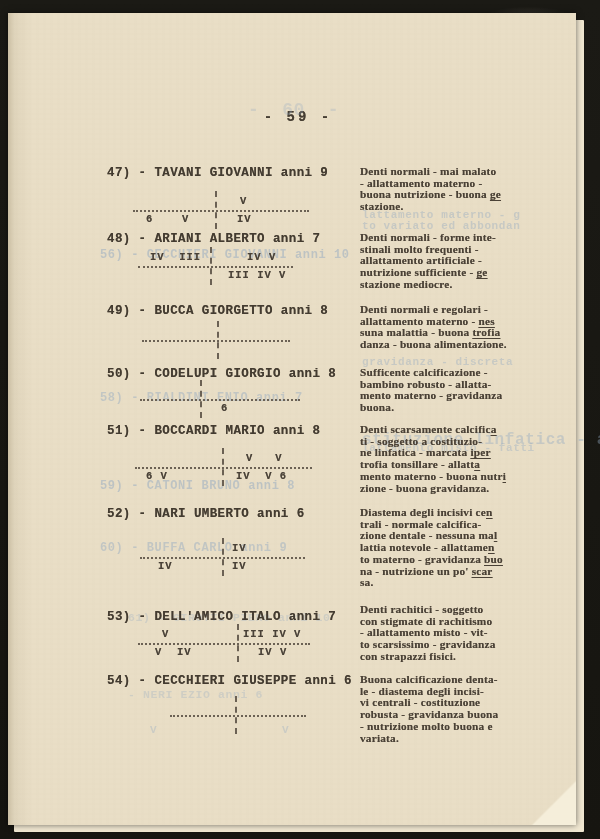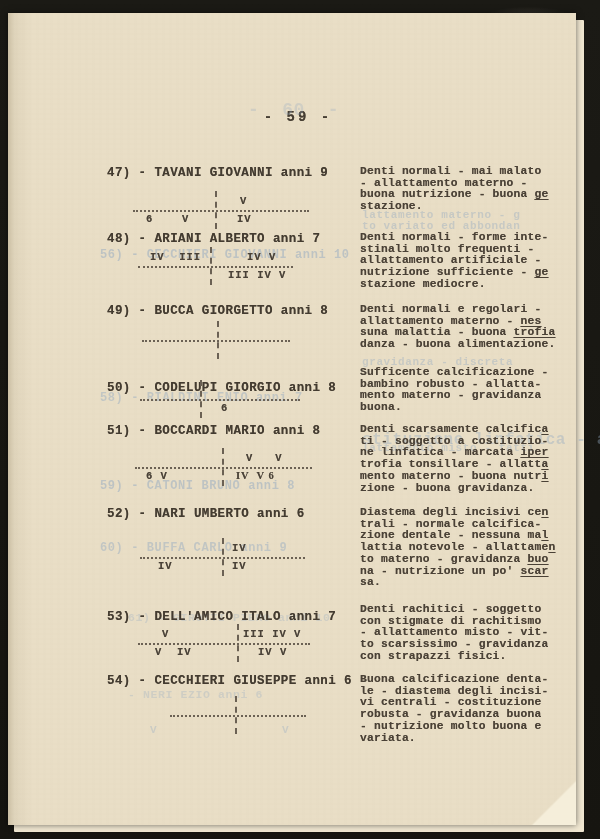--- a/index.html
+++ b/index.html
@@ -43,21 +43,21 @@
   .entry-title{
     position:absolute;left:99px;font-size:12.5px;font-weight:700;
     color:#433b30;letter-spacing:.4px;white-space:pre;
     text-shadow:0 0 .6px rgba(67,59,48,.65);
   }
   .notes{
     position:absolute;left:360px;width:210px;font-size:11.3px;font-weight:700;
     color:#4a4136;line-height:11.7px;letter-spacing:.2px;
     text-shadow:0 0 .5px rgba(74,65,54,.6);
   }
-  .notes .ln{white-space:pre;}
+  .notes .ln{white-space:pre;font-family:Liberation Serif, serif;}
   .notes .us{text-decoration:underline;text-underline-offset:2px;}
   .ch-h{position:absolute;border-top:2px dotted #6b6154;height:0;}
   .ch-v{position:absolute;border-left:2px dashed #6b6154;width:0;}
   .ch-mk{
     position:absolute;font-size:10.5px;font-weight:700;color:#4a4238;
     letter-spacing:1px;white-space:pre;text-shadow:0 0 .5px rgba(74,66,56,.6);
   }
   .ghost{
     position:absolute;font-weight:700;color:#94aac2;white-space:pre;
     letter-spacing:.6px;filter:blur(.4px);
@@ -117,21 +117,21 @@
       <div class="ch-mk" style="left: 220px; top: 256px;">III IV V</div>
       <div class="entry-title" style="top: 291px;">49) - BUCCA GIORGETTO anni 8</div>
       <div class="notes" style="top: 291px; left: 352px;">
         <div class="ln"><span>Denti normali e regolari -</span></div>
         <div class="ln"><span>allattamento materno - </span><span class="us">nes</span></div>
         <div class="ln"><span>suna malattia - buona </span><span class="us">trofia</span></div>
         <div class="ln"><span>danza - buona alimentazione.</span></div>
       </div>
       <div class="ch-h" style="left: 134px; top: 327px; width: 148px;"></div>
       <div class="ch-v" style="left: 209px; top: 308px; height: 38px;"></div>
-      <div class="entry-title" style="top: 368px; text-align: right;">50) - CODELUPI GIORGIO anni 8</div>
+      <div class="entry-title" style="top: 354px; text-align: right;">50) - CODELUPI GIORGIO anni 8</div>
       <div class="notes" style="top: 354px; left: 352px;">
         <div class="ln"><span>Sufficente calcificazione -</span></div>
         <div class="ln"><span>bambino robusto - allatta-</span></div>
         <div class="ln"><span>mento materno - gravidanza</span></div>
         <div class="ln"><span>buona.</span></div>
       </div>
       <div class="ch-h" style="left: 132px; top: 386px; width: 160px;"></div>
       <div class="ch-v" style="left: 192px; top: 367px; height: 38px;"></div>
       <div class="ch-mk" style="left: 213px; top: 389px;">6</div>
       <div class="entry-title" style="top: 411px;">51) - BOCCARDI MARIO anni 8</div>
@@ -140,21 +140,21 @@
         <div class="ln"><span>ti - soggetto a costituzio-</span></div>
         <div class="ln"><span>ne linfatica - marcata </span><span class="us">iper</span></div>
         <div class="ln"><span>trofia tonsillare - allatt</span><span class="us">a</span></div>
         <div class="ln"><span>mento materno - buona nutr</span><span class="us">i</span></div>
         <div class="ln"><span>zione - buona gravidanza.</span></div>
       </div>
       <div class="ch-h" style="left: 127px; top: 454px; width: 177px;"></div>
       <div class="ch-v" style="left: 214px; top: 435px; height: 38px;"></div>
       <div class="ch-mk" style="left: 138px; top: 457px;">6 V</div>
       <div class="ch-mk" style="left: 238px; top: 439px; text-align: right;">V   V</div>
-      <div class="ch-mk" style="left: 228px; top: 457px; font-family: Liberation Serif, serif;">IV  V 6</div>
+      <div class="ch-mk" style="left: 228px; top: 457px;">IV  V 6</div>
       <div class="entry-title" style="top: 494px;">52) - NARI UMBERTO anni 6</div>
       <div class="notes" style="top: 494px; left: 352px;">
         <div class="ln"><span>Diastema degli incisivi ce</span><span class="us">n</span></div>
         <div class="ln"><span>trali - normale calcifica-</span></div>
         <div class="ln"><span>zione dentale - nessuna ma</span><span class="us">l</span></div>
         <div class="ln"><span>lattia notevole - allattame</span><span class="us">n</span></div>
         <div class="ln"><span>to materno - gravidanza </span><span class="us">buo</span></div>
         <div class="ln"><span>na - nutrizione un po' </span><span class="us">scar</span></div>
         <div class="ln"><span>sa.</span></div>
       </div>

